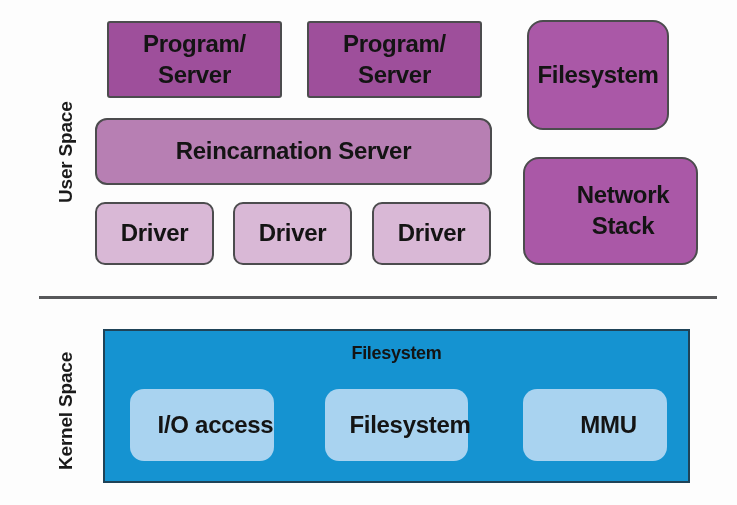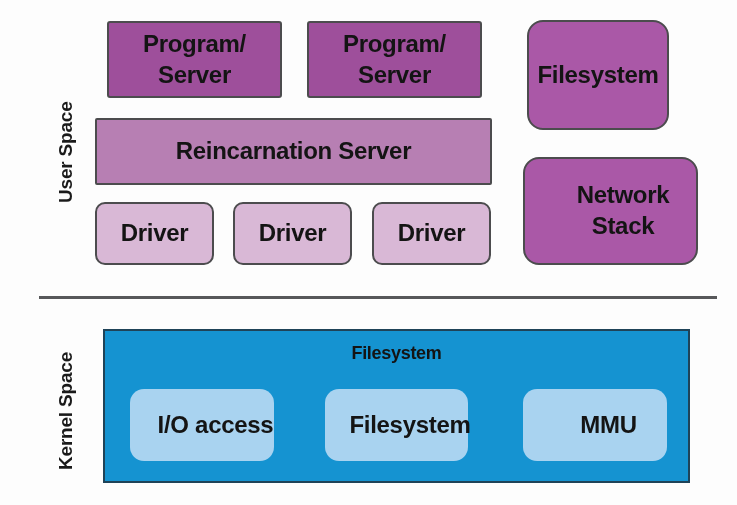--- a/index.html
+++ b/index.html
@@ -13,21 +13,21 @@
     position:absolute; box-sizing:border-box;
     display:flex; align-items:center; justify-content:center;
     text-align:center; font-weight:700; font-size:24px;
     line-height:1.28; letter-spacing:-0.3px; white-space:pre-line;
     border:2px solid #4c4c4e;
   }
   .prog   { border-radius:3px; }
   .ps1    { left:107px; top:21px;  width:175px; height:77px; }
   .ps2    { left:307px; top:21px;  width:175px; height:77px; }
   .fs     { left:527px; top:20px;  width:142px; height:110px; border-radius:16px; }
-  .reinc  { left:95px;  top:118px; width:397px; height:67px;  border-radius:2px; }
+  .reinc  { left:95px;  top:118px; width:397px; height:67px;  border-radius:12px; }
   .driver { top:202px; width:119px; height:63px; border-radius:10px; }
   .d1 { left:95px; } .d2 { left:233px; } .d3 { left:372px; }
   .ns     { left:523px; top:157px; width:175px; height:108px; border-radius:16px; }
   .divider {
     position:absolute; left:39px; top:296px; width:678px; height:3px;
   }
   .mk {
     position:absolute; left:103px; top:329px; width:587px; height:154px;
     box-sizing:border-box; border:2px solid #1f4358;
   }

